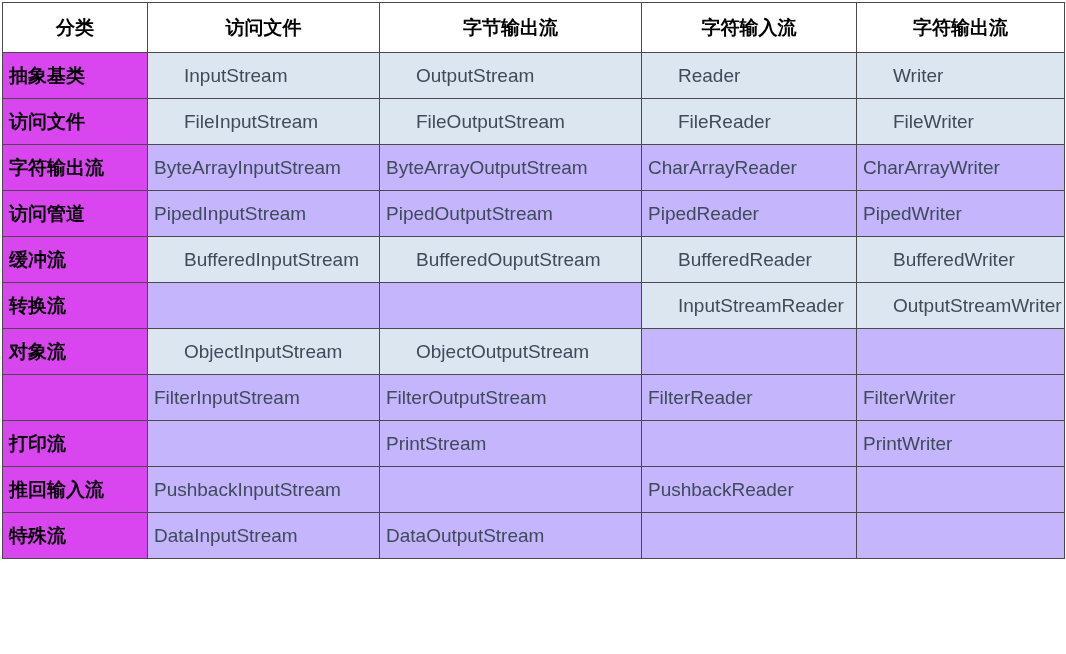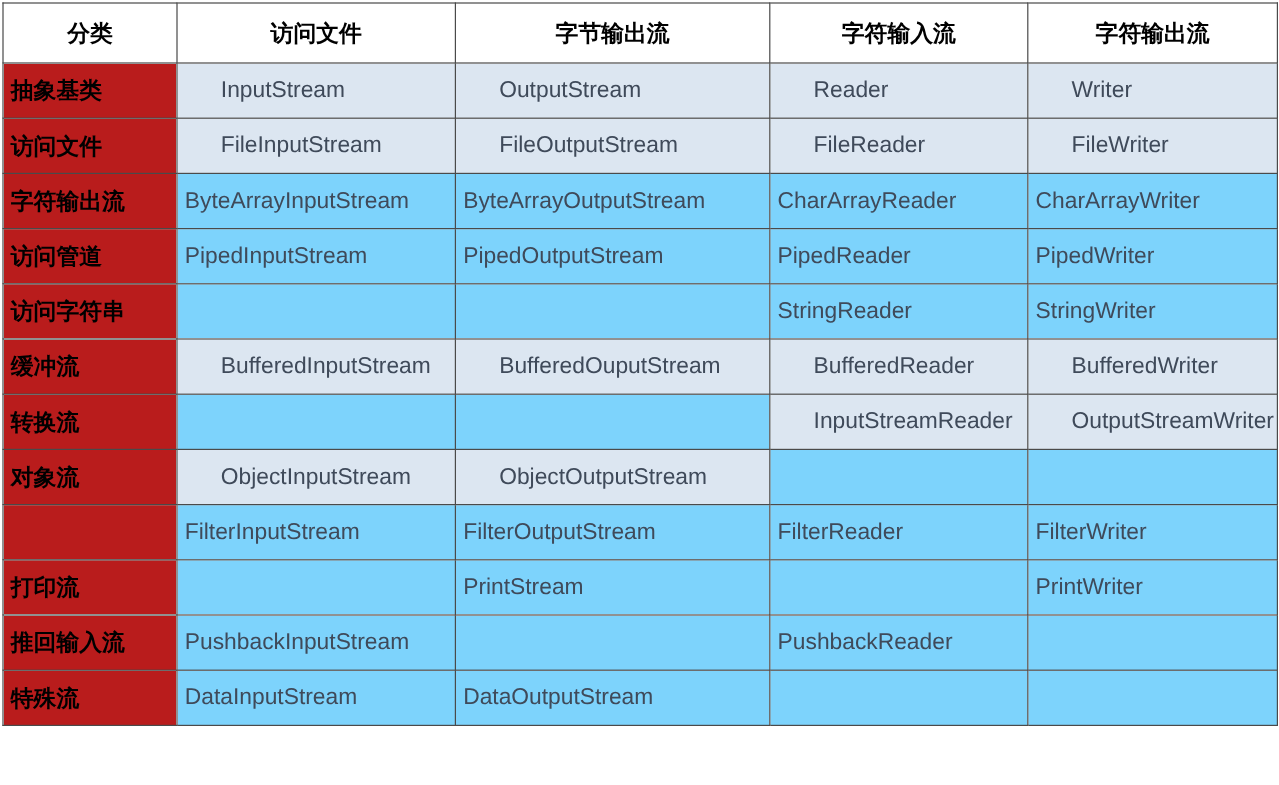--- a/index.html
+++ b/index.html
@@ -45,28 +45,28 @@
     color: #000000;
     text-align: center;
     background: #ffffff;
     height: 50px;
   }
 
   .io-table td.cat {
     font-weight: bold;
     font-size: 19px;
     color: #000000;
-    background: #b91c1c;
+    background: #d946ef;
   }
 
   .io-table td.val {
     font-weight: normal;
     font-size: 19px;
     color: #3f4a5a;
-    background: #7dd3fc;
+    background: #c4b5fd;
   }
 
   .io-table td.val.hl {
     background: #dce6f1;
     padding-left: 36px;
   }
 
   .io-table td.val.empty,
   .io-table td.cat.empty {
     color: transparent;
@@ -115,27 +115,20 @@
         <td class="val">CharArrayWriter</td>
       </tr>
       <tr>
         <td class="cat">访问管道</td>
         <td class="val">PipedInputStream</td>
         <td class="val">PipedOutputStream</td>
         <td class="val">PipedReader</td>
         <td class="val">PipedWriter</td>
       </tr>
       <tr>
-        <td class="cat">访问字符串</td>
-        <td class="val empty"></td>
-        <td class="val empty"></td>
-        <td class="val">StringReader</td>
-        <td class="val">StringWriter</td>
-      </tr>
-      <tr>
         <td class="cat">缓冲流</td>
         <td class="val hl">BufferedInputStream</td>
         <td class="val hl">BufferedOuputStream</td>
         <td class="val hl">BufferedReader</td>
         <td class="val hl">BufferedWriter</td>
       </tr>
       <tr>
         <td class="cat">转换流</td>
         <td class="val empty"></td>
         <td class="val empty"></td>

